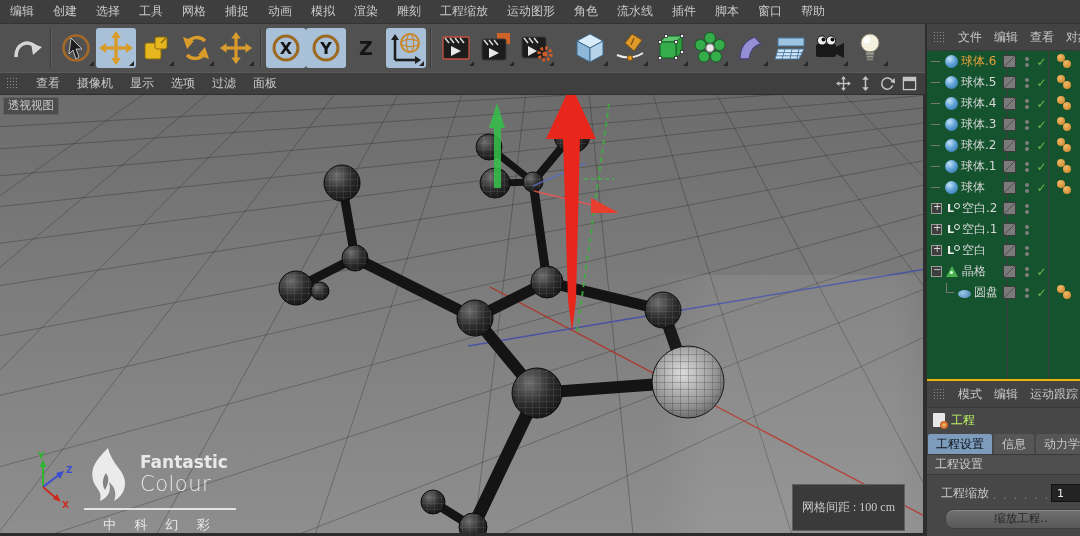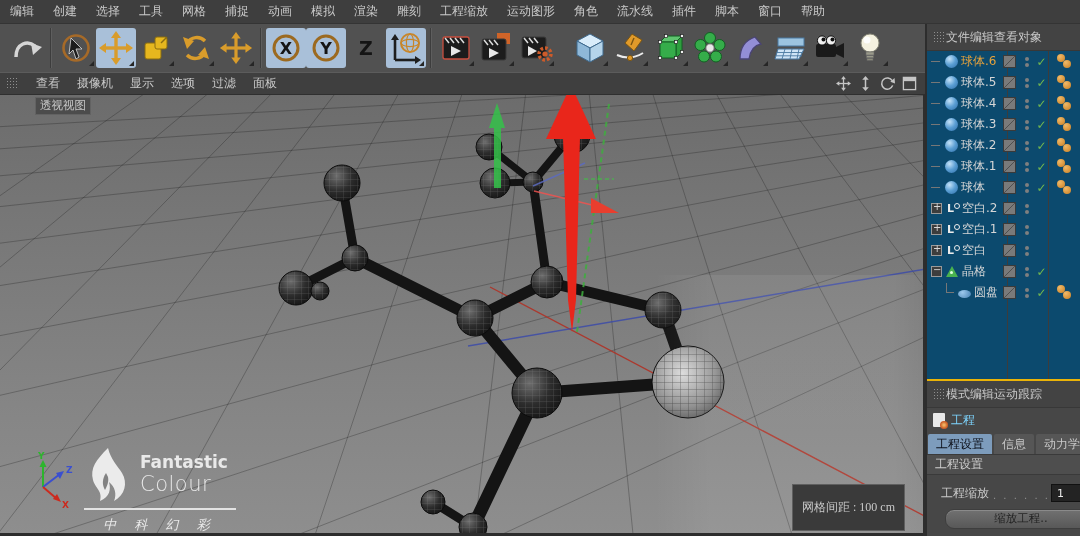--- a/index.html
+++ b/index.html
@@ -32,39 +32,39 @@
   .vpctrls{margin-left:auto;display:flex;gap:7px;padding-right:8px;}
   .vpctrls svg{display:block;}
   
   .viewport{position:absolute;left:0;top:95px;width:923px;height:441px;
             background:linear-gradient(180deg,#6c6c6c 0%,#767676 26%,#858585 70%,#8e8e8e 100%);
             overflow:hidden;}
   .viewport svg.scene{position:absolute;left:0;top:0;}
   .vp-shade{position:absolute;left:655px;top:180px;width:280px;height:261px;pointer-events:none;
             background:linear-gradient(90deg,rgba(255,255,255,0) 0%,rgba(255,255,255,0.07) 20%,rgba(255,255,255,0.07) 85%,rgba(255,255,255,0) 100%);}
   .vplabel{position:absolute;left:3px;top:2px;font-size:11.5px;color:#c6c6c6;
-           background:rgba(66,66,66,.78);padding:0 4px 1px 4px;border:1px solid rgba(120,120,120,.5);margin-left:32px;}
+           background:rgba(66,66,66,.78);padding:0 4px 1px 4px;border:1px solid rgba(120,120,120,.5);}
   .gridinfo{position:absolute;right:18px;bottom:5px;background:#3a3a3a;border:1px solid #5f5f5f;
             color:#c9c9c9;font-size:12px;padding:14px 9px;font-family:Liberation Serif, serif;}
   .btmstrip{position:absolute;left:0;bottom:0;width:100%;height:3px;background:#2c2c2c;}
   
   .wm{position:absolute;left:84px;top:352px;width:152px;opacity:.94;color:#f0f0f0;}
   .wm .row1{display:flex;align-items:center;gap:10px;}
   .wm .t1{font-size:17px;font-weight:bold;line-height:1.05;}
   .wm .t2{font-size:21px;font-weight:300;letter-spacing:.5px;color:#ececec;}
   .wm .rule{height:2px;background:#e9e9e9;margin:5px 0 6px 0;}
-  .wm .t3{font-size:13px;letter-spacing:7px;text-align:center;white-space:nowrap;font-style:italic;}
+  .wm .t3{font-size:13px;letter-spacing:7px;text-align:center;white-space:nowrap;}
   .triad{position:absolute;left:26px;top:352px;}
   
   .rpanel{position:absolute;left:925px;top:24px;width:155px;height:512px;background:#474747;
           border-left:2px solid #2d2d2d;box-sizing:border-box;overflow:hidden;}
-  .pmenu{height:26px;display:flex;align-items:center;padding-left:6px;font-size:12px;
+  .pmenu{height:26px;display:flex;align-items:center;gap:12px;padding-left:6px;font-size:12px;
          background:#434343;border-bottom:1px solid #383838;white-space:nowrap;}
   .pmenu span{color:#c9c9c9;}
-  .om-list{position:relative;height:328px;background:#0c4a6e;}
+  .om-list{position:relative;height:328px;background:#14532d;}
   .om-list::before{content:"";position:absolute;left:80px;top:0;bottom:0;width:1px;background:#3c3c3c;}
   .om-list::after{content:"";position:absolute;left:121px;top:0;bottom:0;width:1px;background:#3c3c3c;}
   .om-row{height:21px;display:flex;align-items:center;gap:3px;padding-left:4px;font-size:12px;position:relative;}
   .om-row .exp{width:11px;height:11px;flex:0 0 auto;position:relative;}
   .exp.plus,.exp.minus{border:1px solid #9a9a9a;box-sizing:border-box;background:#3d3d3d;}
   .exp.plus::before{content:"+";position:absolute;left:1px;top:-3px;font-size:10px;color:#d8d8d8;}
   .exp.minus::before{content:"−";position:absolute;left:1px;top:-3px;font-size:10px;color:#d8d8d8;}
   .exp.dash::before{content:"";position:absolute;left:0;top:5px;width:9px;border-top:1px solid #777;}
   .exp.elbow{margin-left:13px;}
   .exp.elbow::before{content:"";position:absolute;left:2px;top:-4px;width:7px;height:9px;
@@ -88,21 +88,21 @@
   .dots{width:8px;flex:0 0 auto;display:flex;flex-direction:column;gap:2px;align-items:center;}
   .dots i{width:4px;height:4px;border-radius:50%;background:#7f7f7f;}
   .chk{width:15px;flex:0 0 auto;color:#74b94e;font-size:12px;font-weight:bold;text-align:center;}
   .tags{width:24px;flex:0 0 auto;position:relative;height:16px;margin-left:4px;}
   .tags::before,.tags::after{content:"";position:absolute;width:8px;height:8px;border-radius:50%;
      background:radial-gradient(circle at 35% 30%,#f0b968,#c97f22);}
   .tags::before{left:1px;top:0;}
   .tags::after{left:7px;top:6px;}
   
   .am{border-top:2px solid #eab308;background:#474747;}
-  .am-obj{height:24px;display:flex;align-items:center;gap:6px;padding-left:6px;font-size:12px;color:#7dd3fc;}
+  .am-obj{height:24px;display:flex;align-items:center;gap:6px;padding-left:6px;font-size:12px;color:#bef264;}
   .doc{width:12px;height:14px;background:#e8e8e8;position:relative;border-radius:1px;}
   .doc::after{content:"";position:absolute;right:-3px;bottom:-2px;width:8px;height:8px;border-radius:50%;
        background:radial-gradient(circle at 50% 50%,#f0b060 15%,#cc5f27 60%);}
   .am-tabs{display:flex;gap:2px;width:175px;height:22px;align-items:flex-end;padding-left:1px;}
   .am-tab{height:20px;line-height:20px;padding:0 8px;font-size:12px;background:#565656;color:#c8c8c8;
           border-radius:2px 2px 0 0;white-space:nowrap;}
   .am-tab.active{background:#7d9cbc;color:#0c0f18;}
   .am-sec{height:19px;line-height:19px;background:#4e4e4e;border-top:1px solid #3a3a3a;
           border-bottom:1px solid #3a3a3a;padding-left:8px;font-size:12px;color:#cccccc;}
   .am-field{display:flex;align-items:center;width:164px;padding-left:14px;margin-top:9px;font-size:12px;color:#c9c9c9;}

